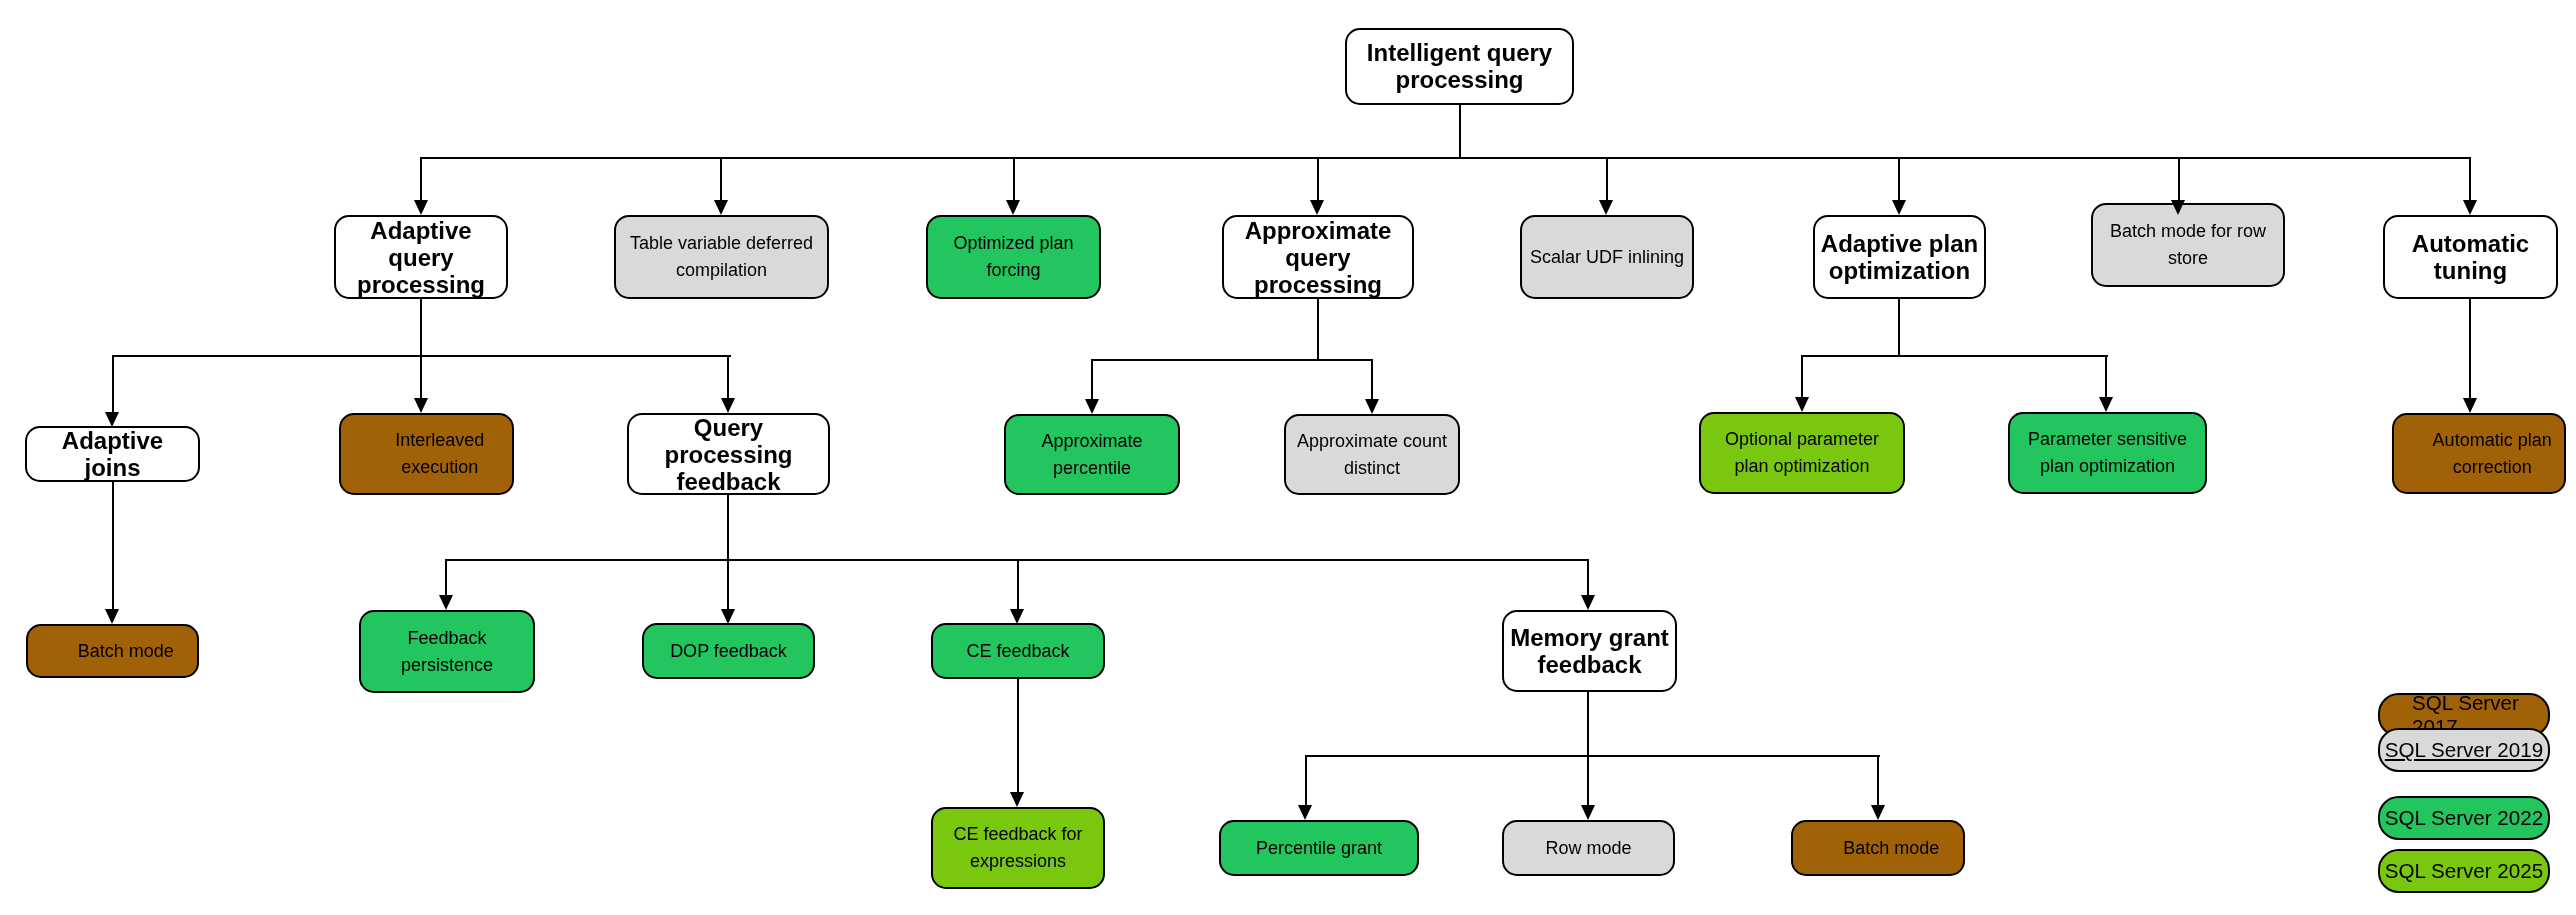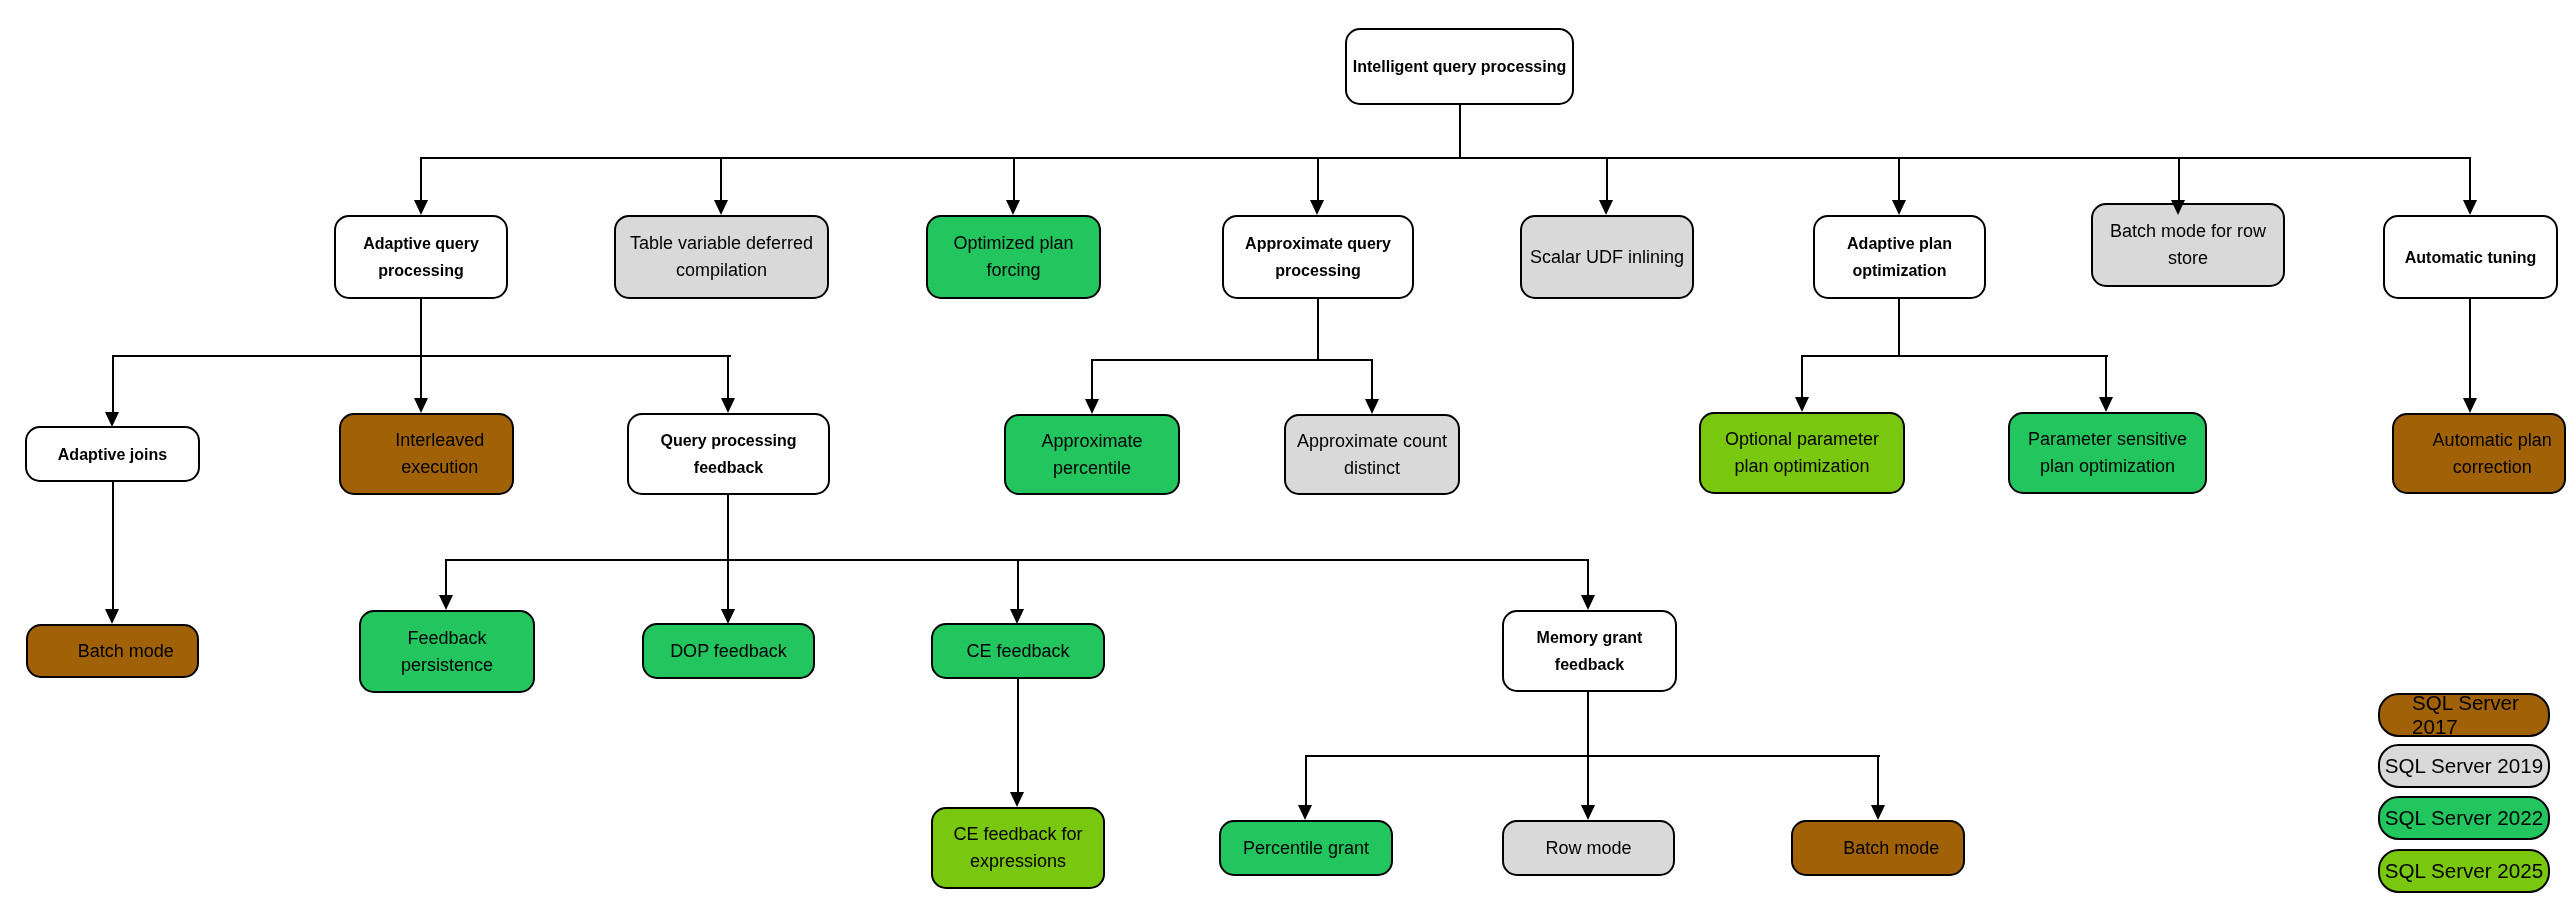--- a/index.html
+++ b/index.html
@@ -3,21 +3,21 @@
 <meta charset="utf-8">
 <style>
   html,body{margin:0;padding:0;background:#ffffff;}
   body{font-family:"Liberation Sans", sans-serif; color:#000;}
   .canvas{position:relative;width:2576px;height:916px;background:#fff;overflow:hidden;}
 
   
   .node{position:absolute;display:flex;align-items:center;justify-content:center;
         text-align:center;background:#fff;border:2.3px solid #000;border-radius:15px;
         font-size:18px;line-height:27px;padding:0 5.7px;box-sizing:border-box;}
-  .cat{font-weight:bold;font-size:16px;}
+  .cat{font-weight:bold;font-size:24px;}
   .v2017{background:#a16207;padding-left:32px;}
   .v2019{background:#D9D9D9;}
   .v2022{background:#22c55e;}
   .v2025{background:#7AC70F;}
 
   
   .h,.v{position:absolute;background:#000;}
   .h{height:2.3px;}
   .v{width:2.3px;}
   .arrow{position:absolute;width:0;height:0;border-left:7.4px solid transparent;
@@ -45,24 +45,24 @@
   #n-acd{left:1284px;top:414px;width:176px;height:81px;}
   #n-oppo{left:1699px;top:412px;width:206px;height:82px;}
   #n-pspo{left:2008px;top:412px;width:199px;height:82px;}
   #n-apc{left:2384px;top:413px;width:174px;height:81px;margin-left:8px;}
   #n-bm1{left:26px;top:624px;width:173px;height:54px;}
   #n-fp{left:359px;top:610px;width:176px;height:83px;}
   #n-dop{left:642px;top:623px;width:173px;height:56px;}
   #n-cef{left:931px;top:623px;width:174px;height:56px;}
   #n-mgf{left:1502px;top:610px;width:175px;height:82px;}
   #n-cefe{left:931px;top:807px;width:174px;height:82px;}
-  #n-pg{left:1219px;top:820px;width:174px;height:56px;}
+  #n-pg{left:1219px;top:820px;width:200px;height:56px;}
   #n-rm{left:1502px;top:820px;width:173px;height:56px;}
   #n-bm2{left:1791px;top:820px;width:174px;height:56px;}
-  #lg-2017{top:693px;} #lg-2019{top:744px;} #lg-2022{top:796px;} #lg-2025{top:849px;}
+  #lg-2017{top:693px;} #lg-2019{top:728px;text-decoration:underline;} #lg-2022{top:796px;} #lg-2025{top:849px;}
 </style>
 </head>
 <body>
 
 <div class="canvas">
 
   <div class="node cat" id="n-root">Intelligent query processing</div>
 
   <div class="node cat" id="n-aqp">Adaptive query processing</div>
   <div class="node v2019" id="n-tvdc">Table variable deferred compilation</div>

